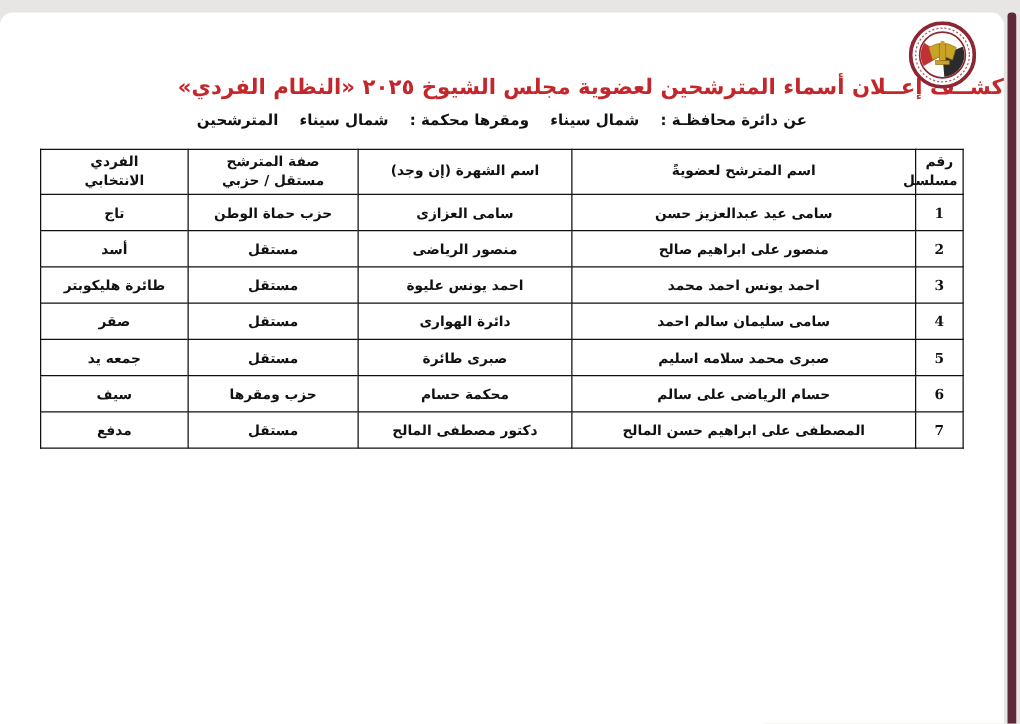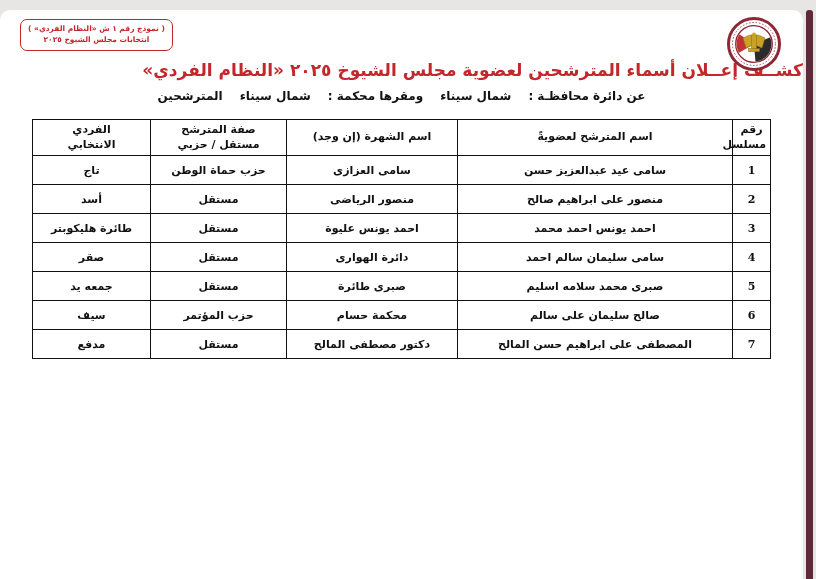--- a/index.html
+++ b/index.html
@@ -60,24 +60,20 @@
   col.c-known  { width:171px; }
   col.c-aff    { width:136px; }
   col.c-sym    { width:118px; }
   td.serial { font-family:"DejaVu Serif", serif; font-size:12px; }
 </style>
 </head>
 <body>
 
 <div class="page">
 
-  <div class="form-box">
-    <div>( نموذج رقم ١ ش «النظام الفردي» )</div>
-    <div>انتخابات مجلس الشيوخ ٢٠٢٥</div>
-  </div>
 
   <div class="emblem">
     <svg width="54" height="54" viewBox="0 0 54 54">
       <defs>
         <clipPath id="innerClip">
             <circle cx="27" cy="27" r="17.5"></circle>
           </clipPath>
       </defs>
       <circle cx="27" cy="27" r="25.5" fill="#ffffff" stroke="#8c2733" stroke-width="3"></circle>
       <circle cx="27" cy="27" r="21.5" fill="none" stroke="#a85560" stroke-width="1" stroke-dasharray="1.6,1.7"></circle>
@@ -156,23 +152,23 @@
       </tr>
       <tr>
         <td class="serial">5</td>
         <td>صبرى محمد سلامه اسليم</td>
         <td>صبرى طائرة</td>
         <td>مستقل</td>
         <td>جمعه يد</td>
       </tr>
       <tr>
         <td class="serial">6</td>
-        <td>صالح سليمان على سالم</td>
+        <td>حسام الرياضى على سالم</td>
         <td>محكمة حسام</td>
-        <td>حزب المؤتمر</td>
+        <td>حزب ومقرها</td>
         <td>سيف</td>
       </tr>
       <tr>
         <td class="serial">7</td>
         <td>المصطفى على ابراهيم حسن المالح</td>
         <td>دكتور مصطفى المالح</td>
         <td>مستقل</td>
         <td>مدفع</td>
       </tr>
     </tbody>

